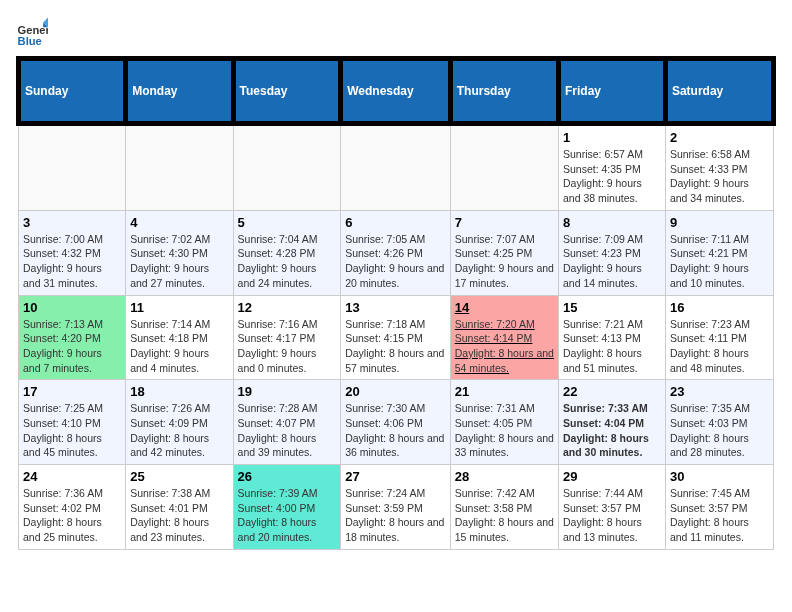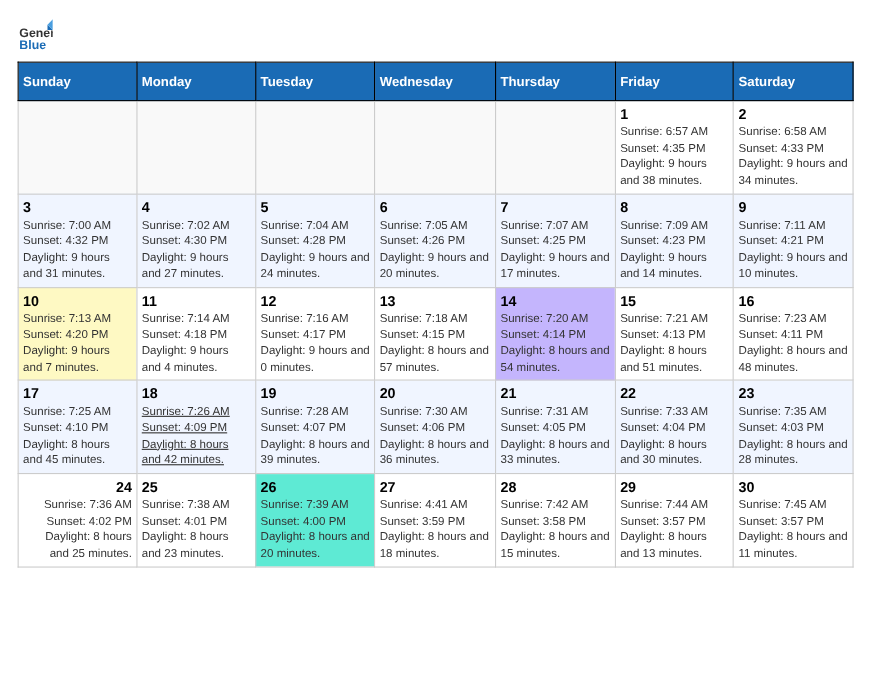--- a/index.html
+++ b/index.html
@@ -41,25 +41,25 @@
       color: #555;
     }
     table {
       width: 100%;
       border-collapse: collapse;
       font-size: 11px;
     }
     thead th {
       background-color: #1a6bb5;
       color: #fff;
-      padding: 10px 4px;
+      padding: 23px 4px;
       text-align: left;
       font-size: 12px;
       font-weight: bold;
-      border: 1px solid #000000;
+      border: 5px solid #000000;
     }
     td {
       border: 1px solid #ccc;
       vertical-align: top;
       padding: 4px;
       width: 113px;
       height: 80px;
       background: #fff;
     }
     td.empty {
@@ -174,21 +174,21 @@
 Daylight: 9 hours and 14 minutes.</div>
         </td>
         <td style="background: rgb(240, 245, 255);">
           <span class="day-num">9</span>
           <div class="cell-text" style="white-space: pre-line;">Sunrise: 7:11 AM
 Sunset: 4:21 PM
 Daylight: 9 hours and 10 minutes.</div>
         </td>
       </tr>
       <tr>
-        <td style="background: #fef9c3;">
+        <td style="background: #86efac;">
           <span class="day-num">10</span>
           <div class="cell-text" style="white-space: pre-line;">Sunrise: 7:13 AM
 Sunset: 4:20 PM
 Daylight: 9 hours and 7 minutes.</div>
         </td>
         <td style="background: rgb(255, 255, 255);">
           <span class="day-num">11</span>
           <div class="cell-text" style="white-space: pre-line;">Sunrise: 7:14 AM
 Sunset: 4:18 PM
 Daylight: 9 hours and 4 minutes.</div>
@@ -198,21 +198,21 @@
           <div class="cell-text" style="white-space: pre-line;">Sunrise: 7:16 AM
 Sunset: 4:17 PM
 Daylight: 9 hours and 0 minutes.</div>
         </td>
         <td style="background: rgb(255, 255, 255); margin-top: 16px;">
           <span class="day-num">13</span>
           <div class="cell-text" style="white-space: pre-line;">Sunrise: 7:18 AM
 Sunset: 4:15 PM
 Daylight: 8 hours and 57 minutes.</div>
         </td>
-        <td style="background: #c4b5fd;">
+        <td style="background: #fca5a5; text-decoration: underline;">
           <span class="day-num">14</span>
           <div class="cell-text" style="white-space: pre-line;">Sunrise: 7:20 AM
 Sunset: 4:14 PM
 Daylight: 8 hours and 54 minutes.</div>
         </td>
         <td style="background: rgb(255, 255, 255);">
           <span class="day-num">15</span>
           <div class="cell-text" style="white-space: pre-line;">Sunrise: 7:21 AM
 Sunset: 4:13 PM
 Daylight: 8 hours and 51 minutes.</div>
@@ -226,21 +226,21 @@
       </tr>
       <tr>
         <td style="background: rgb(240, 245, 255);">
           <span class="day-num">17</span>
           <div class="cell-text" style="white-space: pre-line;">Sunrise: 7:25 AM
 Sunset: 4:10 PM
 Daylight: 8 hours and 45 minutes.</div>
         </td>
         <td style="background: rgb(240, 245, 255);">
           <span class="day-num">18</span>
-          <div class="cell-text" style="white-space: pre-line; text-decoration: underline;">Sunrise: 7:26 AM
+          <div class="cell-text" style="white-space: pre-line;">Sunrise: 7:26 AM
 Sunset: 4:09 PM
 Daylight: 8 hours and 42 minutes.</div>
         </td>
         <td style="background: rgb(240, 245, 255);">
           <span class="day-num">19</span>
           <div class="cell-text" style="white-space: pre-line;">Sunrise: 7:28 AM
 Sunset: 4:07 PM
 Daylight: 8 hours and 39 minutes.</div>
         </td>
         <td style="background: rgb(240, 245, 255);">
@@ -250,53 +250,53 @@
 Daylight: 8 hours and 36 minutes.</div>
         </td>
         <td style="background: rgb(240, 245, 255);">
           <span class="day-num">21</span>
           <div class="cell-text" style="white-space: pre-line;">Sunrise: 7:31 AM
 Sunset: 4:05 PM
 Daylight: 8 hours and 33 minutes.</div>
         </td>
         <td style="background: rgb(240, 245, 255);">
           <span class="day-num">22</span>
-          <div class="cell-text" style="white-space: pre-line;">Sunrise: 7:33 AM
+          <div class="cell-text" style="white-space: pre-line; font-weight: bold;">Sunrise: 7:33 AM
 Sunset: 4:04 PM
 Daylight: 8 hours and 30 minutes.</div>
         </td>
         <td style="background: rgb(240, 245, 255);">
           <span class="day-num">23</span>
           <div class="cell-text" style="white-space: pre-line;">Sunrise: 7:35 AM
 Sunset: 4:03 PM
 Daylight: 8 hours and 28 minutes.</div>
         </td>
       </tr>
       <tr>
-        <td style="background: rgb(255, 255, 255); text-align: right;">
+        <td style="background: rgb(255, 255, 255);">
           <span class="day-num">24</span>
           <div class="cell-text" style="white-space: pre-line;">Sunrise: 7:36 AM
 Sunset: 4:02 PM
 Daylight: 8 hours and 25 minutes.</div>
         </td>
         <td style="background: rgb(255, 255, 255);">
           <span class="day-num">25</span>
           <div class="cell-text" style="white-space: pre-line;">Sunrise: 7:38 AM
 Sunset: 4:01 PM
 Daylight: 8 hours and 23 minutes.</div>
         </td>
         <td style="background: #5eead4;">
           <span class="day-num">26</span>
           <div class="cell-text" style="white-space: pre-line;">Sunrise: 7:39 AM
 Sunset: 4:00 PM
 Daylight: 8 hours and 20 minutes.</div>
         </td>
         <td style="background: rgb(255, 255, 255);">
           <span class="day-num">27</span>
-          <div class="cell-text" style="white-space: pre-line;">Sunrise: 4:41 AM
+          <div class="cell-text" style="white-space: pre-line;">Sunrise: 7:24 AM
 Sunset: 3:59 PM
 Daylight: 8 hours and 18 minutes.</div>
         </td>
         <td style="background: rgb(255, 255, 255);">
           <span class="day-num">28</span>
           <div class="cell-text" style="white-space: pre-line;">Sunrise: 7:42 AM
 Sunset: 3:58 PM
 Daylight: 8 hours and 15 minutes.</div>
         </td>
         <td style="background: rgb(255, 255, 255);">

